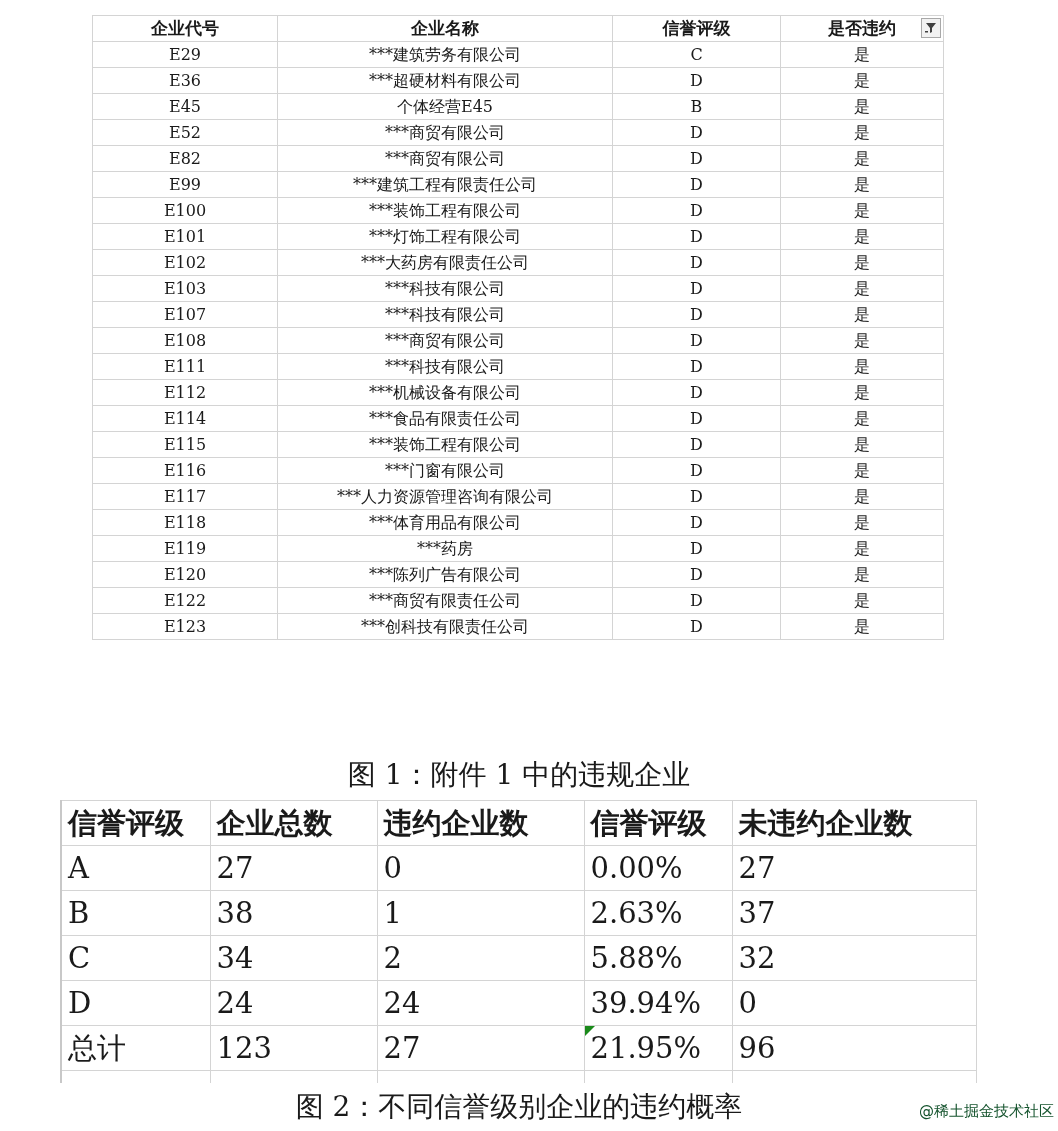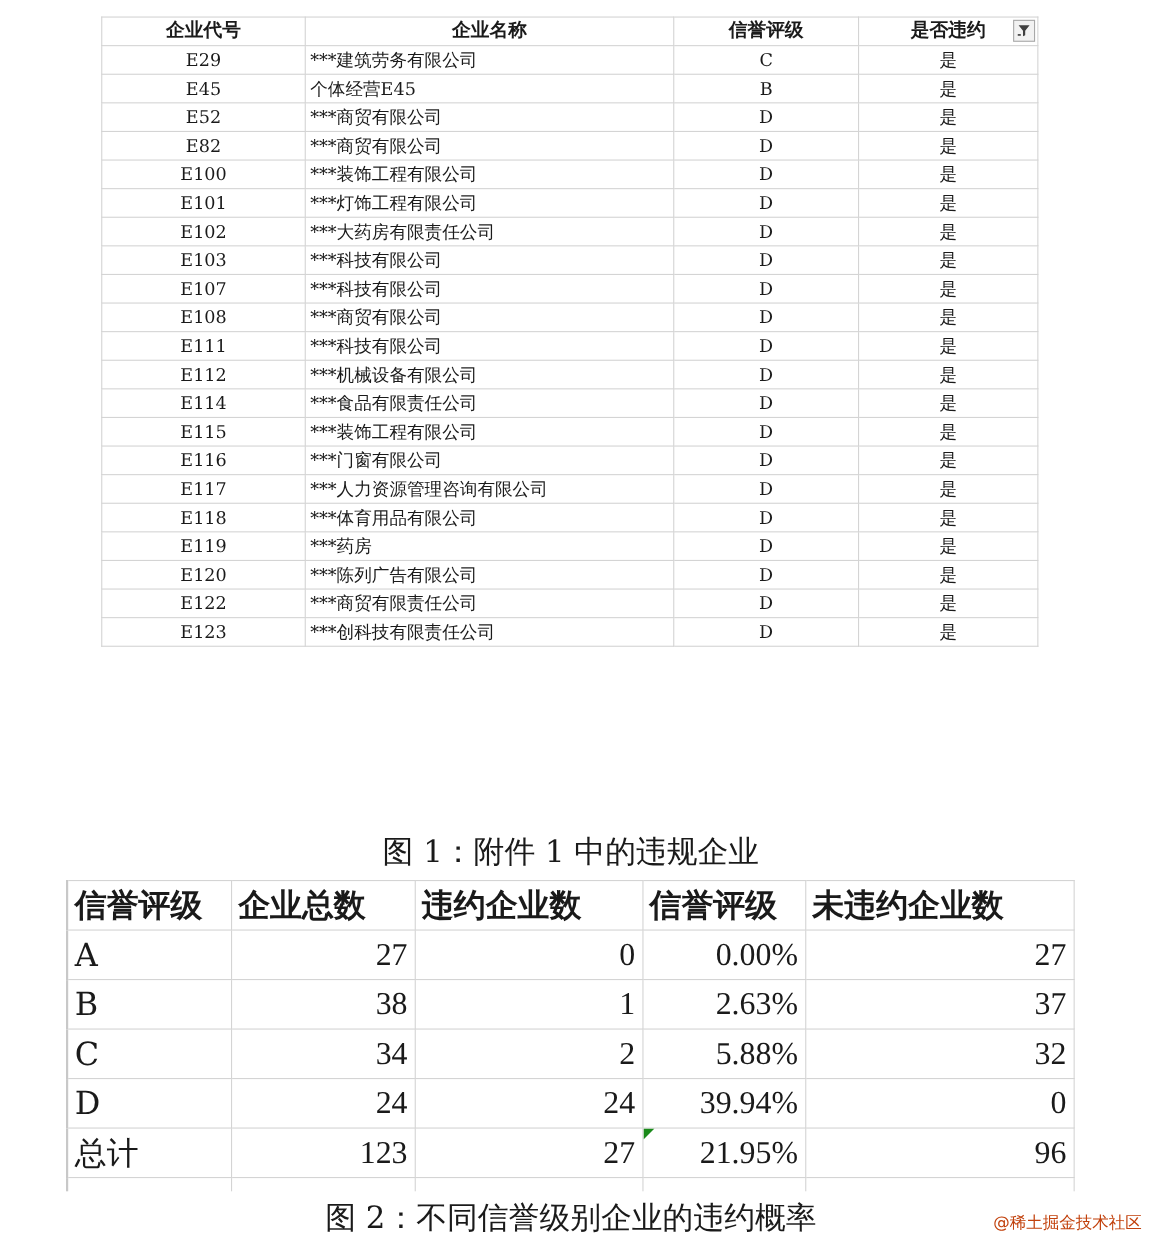--- a/index.html
+++ b/index.html
@@ -3,35 +3,35 @@
 <meta charset="utf-8">
 <style>
   html,body{margin:0;padding:0;background:#ffffff;}
   body{width:1058px;height:1131px;position:relative;overflow:hidden;
        font-family:"DejaVu Serif","Liberation Serif",serif;color:#1a1a1a;}
   table{border-collapse:collapse;}
   #t1{position:absolute;left:92px;top:15px;table-layout:fixed;}
   #t1 th,#t1 td{border:1px solid #d4d4d4;height:25px;padding:0 4px;font-size:16px;line-height:25px;white-space:nowrap;overflow:hidden;}
   #t1 th{font-family:"DejaVu Sans","Liberation Sans",sans-serif;font-weight:bold;font-size:17px;text-align:center;position:relative;}
   #t1 td.c{text-align:center;}
-  #t1 td.l{text-align:left;}
+  #t1 td.l{text-align:center;}
   .filter-btn{position:absolute;right:2px;top:2px;width:20px;height:20px;border:1px solid #a8a8a8;background:#f2f2f2;box-sizing:border-box;display:flex;align-items:center;justify-content:center;}
   .cap{position:absolute;left:0;width:1058px;text-align:center;font-size:28px;font-family:"DejaVu Serif","Liberation Serif",serif;}
   #cap1{top:756px;left:-10px;}
   #cap2{top:1088px;left:-10px;width:1058px;}
   #t2{position:absolute;left:60px;top:800px;table-layout:fixed;}
   #t2 th,#t2 td{border:1px solid #d4d4d4;height:44px;padding:0 6px;font-size:29px;line-height:44px;white-space:nowrap;overflow:hidden;}
   #t2 th{font-weight:bold;text-align:left;font-family:"DejaVu Serif","Liberation Serif",serif;}
-  #t2 td.r{text-align:right;font-family:Liberation Serif, serif;}
+  #t2 td.r{text-align:left;}
   #t2 td.l{text-align:left;}
   #t2 tr.spacer td{height:12px;border-bottom:none;}
   #t2 td.flag{position:relative;}
   .green-flag{position:absolute;left:0;top:0;width:0;height:0;border-top:10px solid #1a8a1a;border-right:10px solid transparent;}
   #t2 tr td:first-child,#t2 tr th:first-child{border-left:2px solid #c8c8c8;}
-  .watermark{position:absolute;right:20px;bottom:10px;font-size:15px;color:#c2410c;font-family:"DejaVu Sans","Liberation Sans",sans-serif;}
+  .watermark{position:absolute;right:4px;bottom:10px;font-size:15px;color:#14532d;font-family:"DejaVu Sans","Liberation Sans",sans-serif;}
 </style>
 </head>
 <body>
 
 <table id="t1">
   <colgroup>
     <col style="width:185px">
       <col style="width:335px">
       <col style="width:168px">
       <col style="width:163px">
@@ -53,34 +53,46 @@
     </tr>
   </thead>
   <tbody id="t1-body">
       <tr>
         <td class="c">E29</td>
         <td class="l">***建筑劳务有限公司</td>
         <td class="c">C</td>
         <td class="c">是</td>
       </tr>
       <tr>
+        <td class="c">E36</td>
+        <td class="l">***超硬材料有限公司</td>
+        <td class="c">D</td>
+        <td class="c">是</td>
+      </tr>
+      <tr>
         <td class="c">E45</td>
         <td class="l">个体经营E45</td>
         <td class="c">B</td>
         <td class="c">是</td>
       </tr>
       <tr>
         <td class="c">E52</td>
         <td class="l">***商贸有限公司</td>
         <td class="c">D</td>
         <td class="c">是</td>
       </tr>
       <tr>
         <td class="c">E82</td>
         <td class="l">***商贸有限公司</td>
+        <td class="c">D</td>
+        <td class="c">是</td>
+      </tr>
+      <tr>
+        <td class="c">E99</td>
+        <td class="l">***建筑工程有限责任公司</td>
         <td class="c">D</td>
         <td class="c">是</td>
       </tr>
       <tr>
         <td class="c">E100</td>
         <td class="l">***装饰工程有限公司</td>
         <td class="c">D</td>
         <td class="c">是</td>
       </tr>
       <tr>

